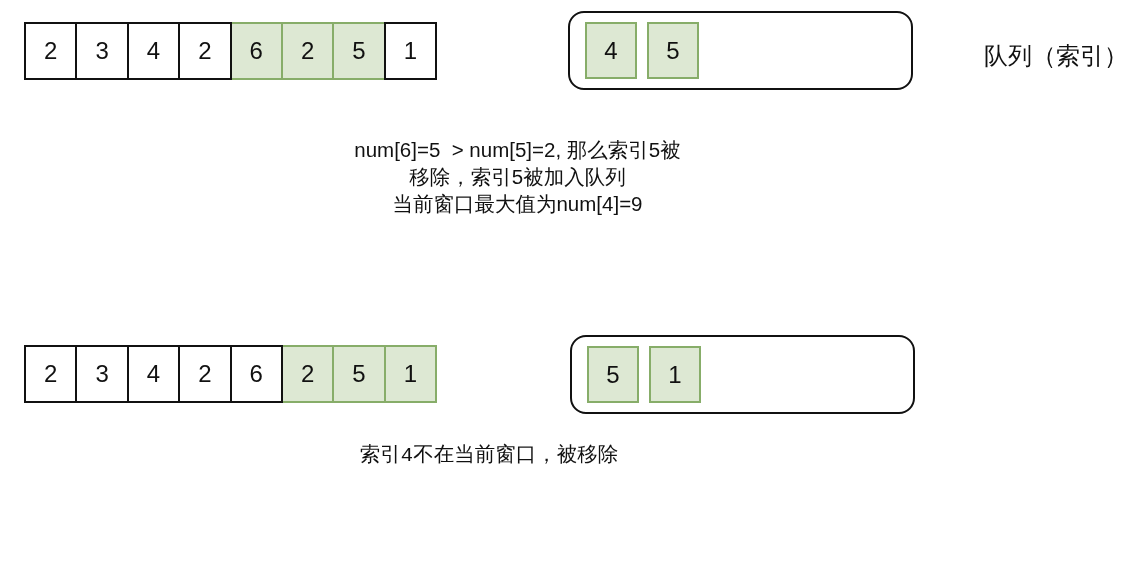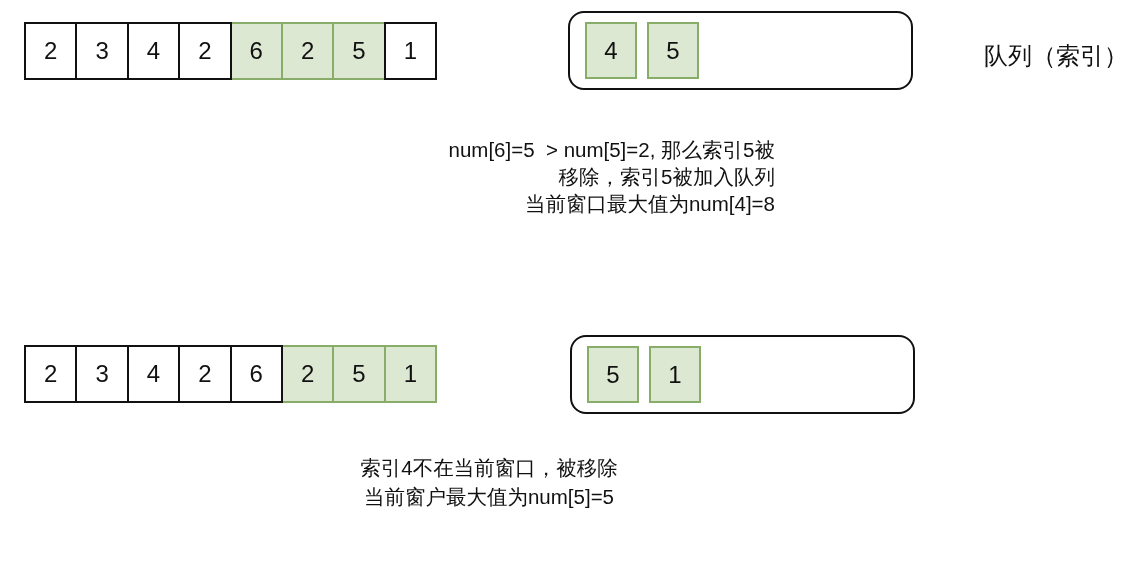--- a/index.html
+++ b/index.html
@@ -77,24 +77,24 @@
   .caption {
     position: absolute;
     text-align: center;
     font-size: 20.5px;
     line-height: 27px;
   }
   .caption div { white-space: pre-wrap; }
   
   .pos-a0 { left: 24px;  top: 22px; }
   .pos-q0 { left: 568px; top: 11px; }
-  .pos-c0 { left: 260px; top: 136px; width: 515px; text-align: right; }
+  .pos-c0 { left: 260px; top: 136px; width: 515px; }
   .pos-a1 { left: 24px;  top: 345px; }
   .pos-q1 { left: 570px; top: 335px; }
-  .pos-c1 { left: 229px; top: 453px; width: 520px; line-height: 29px; }
+  .pos-c1 { left: 229px; top: 441px; width: 520px; line-height: 29px; font-family: Liberation Mono, monospace; }
 </style>
 </head>
 <body>
 
 <div class="canvas">
 
   <div class="array-row pos-a0">
       <div class="cell white">2</div>
       <div class="cell white">3</div>
       <div class="cell white">4</div>
@@ -105,35 +105,34 @@
       <div class="cell white">1</div>
     </div>
   <div class="queue-box pos-q0">
       <div class="qcell">4</div>
       <div class="qcell">5</div>
     </div>
   <div class="queue-label">队列（索引）</div>
   <div class="caption pos-c0">
       <div>num[6]=5  &gt; num[5]=2, 那么索引5被</div>
       <div>移除，索引5被加入队列</div>
-      <div>当前窗口最大值为num[4]=8</div>
+      <div>当前窗口最大值为num[4]=9</div>
     </div>
 
   <div class="array-row pos-a1">
       <div class="cell white">2</div>
       <div class="cell white">3</div>
       <div class="cell white">4</div>
       <div class="cell white">2</div>
       <div class="cell white">6</div>
       <div class="cell green">2</div>
       <div class="cell green">5</div>
       <div class="cell green">1</div>
     </div>
   <div class="queue-box pos-q1">
       <div class="qcell">5</div>
       <div class="qcell">1</div>
     </div>
   <div class="caption pos-c1">
       <div>索引4不在当前窗口，被移除</div>
-      <div>当前窗户最大值为num[5]=5</div>
     </div>
 
 </div>
 
 </body></html>

